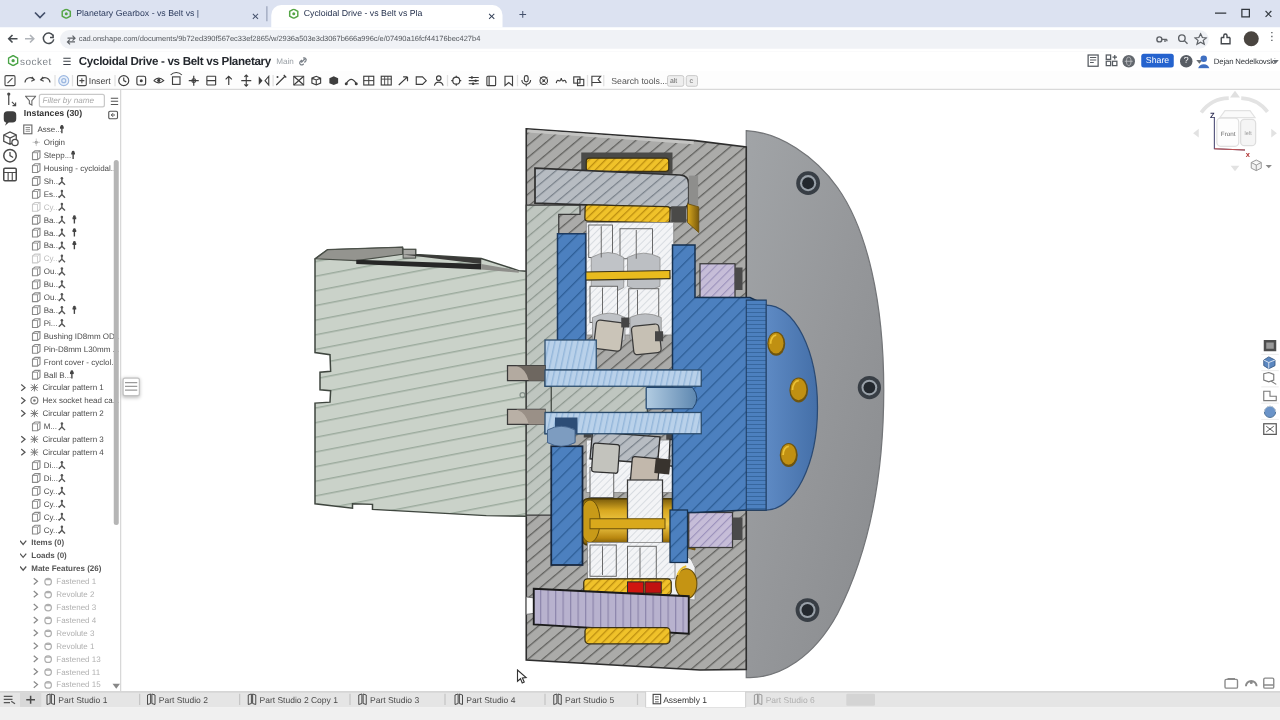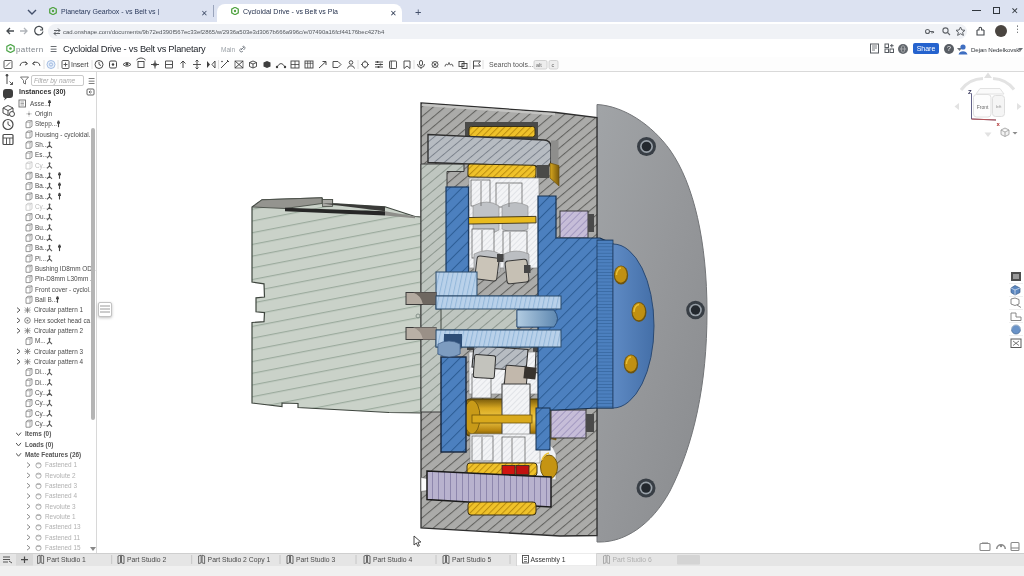--- a/index.html
+++ b/index.html
@@ -83,23 +83,23 @@
       <path d="M2,4 L2,9 L9,9 L9,4 M2,4 L4,4 L4,2.5 A1.3,1.3 0 0 1 6.6,2.5 L6.6,4 L9,4" fill="none" stroke="#43474c" stroke-width="1.1"></path>
     </svg>
 <div class="abs" style="left:995px;top:25px;width:12px;height:12px;border-radius:50%;background:#4a4540"></div>
 <div class="abs" style="left:1013px;top:24px;font-size:9px;color:#43474c;letter-spacing:0">⋮</div>
 <div class="abs" style="left:0;top:40.5px;width:1024px;height:1px;background:#e3e5e8"></div>
 <div class="abs" style="left:0;top:41px;width:1024px;height:16px;background:#fff"></div>
 <svg class="abs" style="left:6px;top:44px" width="9" height="9" viewBox="0 0 11 11">
       <path d="M5.5,0.5 L10,3 L10,8 L5.5,10.5 L1,8 L1,3 Z" fill="none" stroke="#4ba447" stroke-width="1.4"></path>
       <circle cx="5.5" cy="5.5" r="1.6" fill="#4ba447"></circle>
     </svg>
-<div class="abs" style="left:16px;top:44.5px;font-size:8px;color:#7e848a;letter-spacing:0.4px">pattern</div>
+<div class="abs" style="left:16px;top:44.5px;font-size:8px;color:#7e848a;letter-spacing:0.4px">socket</div>
 <div class="abs" style="left:50px;top:44.5px;font-size:8px;color:#3c4148">☰</div>
-<div class="abs" style="left:63px;top:43.5px;font-size:9.3px;font-weight:normal;color:#24282e;letter-spacing:-0.25px">Cycloidal Drive - vs Belt vs Planetary</div>
+<div class="abs" style="left:63px;top:43.5px;font-size:9.3px;font-weight:bold;color:#24282e;letter-spacing:-0.25px">Cycloidal Drive - vs Belt vs Planetary</div>
 <div class="abs" style="left:221px;top:46px;font-size:6.5px;color:#9aa0a6">Main</div>
 <svg class="abs" style="left:237px;top:44px" width="10" height="10">
       <path d="M4,6 L7,3 M5.5,2.5 A1.6,1.6 0 0 1 7.7,4.7 L6.5,6 M4.5,4 L3,5.5 A1.6,1.6 0 0 0 5.2,7.7 L6,7" stroke="#7a8088" stroke-width="1" fill="none"></path>
     </svg>
 <svg class="abs" style="left:869px;top:43px" width="11" height="11">
       <rect x="1.5" y="1" width="8" height="9" fill="none" stroke="#565b61" stroke-width="1"></rect>
       <path d="M3,3 L8,3 M3,5 L8,5 M3,7 L6,7" stroke="#565b61" stroke-width="0.8"></path>
     </svg>
 <svg class="abs" style="left:884px;top:43px" width="11" height="11">
       <rect x="1" y="1" width="3.5" height="3.5" fill="none" stroke="#565b61" stroke-width="1"></rect>

